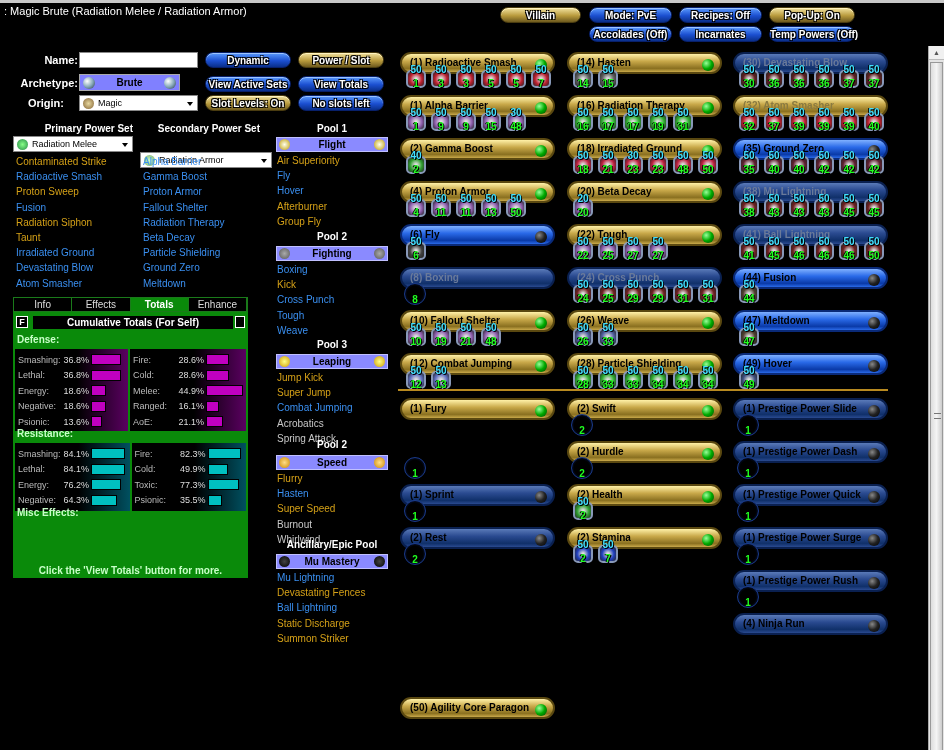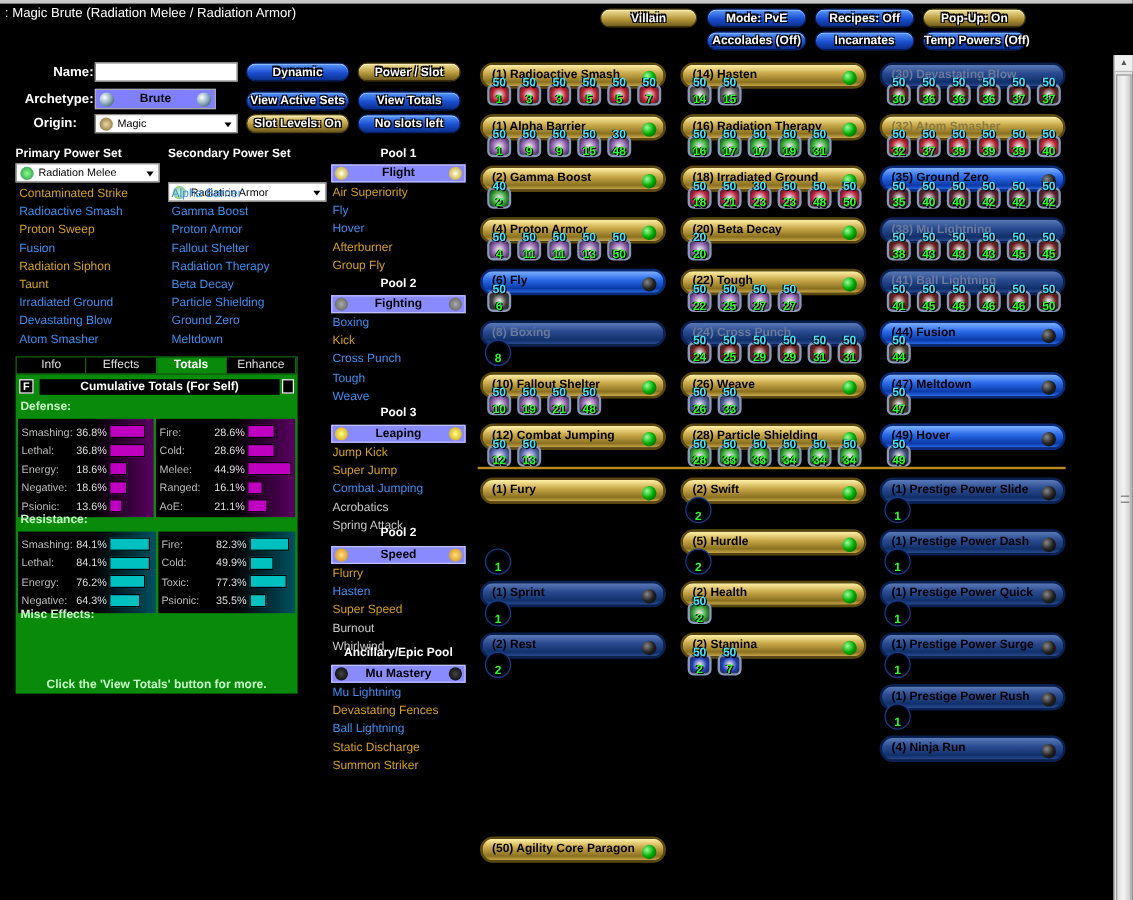--- a/index.html
+++ b/index.html
@@ -9,21 +9,21 @@
 .btn{position:absolute;height:16px;border-radius:8px;font-size:10px;font-weight:bold;color:#fff;text-align:center;line-height:15px;text-shadow:1px 1px 0 #000,-1px -1px 0 #000,1px -1px 0 #000,-1px 1px 0 #000;white-space:nowrap}
 .btn.blue{background:linear-gradient(#5b9bff,#1b4fd0 55%,#0a2f8a);border:1px solid #08206a;box-shadow:inset 0 1px 0 #9cc4ff}
 .btn.gold{background:linear-gradient(#f3e3a0,#b89a3c 55%,#6e5a1e);border:1px solid #4a3c10;box-shadow:inset 0 1px 0 #fff3c0}
 .lbl{position:absolute;font-size:11px;font-weight:bold;color:#fff;text-align:right}
 .namebox{position:absolute;left:79px;top:52px;width:119px;height:16px;background:#fff;border:1px solid #888}
 .archbox{position:absolute;left:79px;top:74px;width:101px;height:17px;background:#8080ff;border:1px solid #aaa;color:#000;font-size:10px;font-weight:bold;text-align:center;line-height:16px}
 .archbox .orb{position:absolute;top:2px;width:12px;height:12px;border-radius:50%;background:radial-gradient(circle at 35% 35%,#fff,#8ab 50%,#234)}
 .sel{position:absolute;height:16px;background:#fff;border:1px solid #888;color:#000;font-size:9px;line-height:14px;padding-left:18px}
 .sel .ic{position:absolute;left:3px;top:2px;width:11px;height:11px;border-radius:50%}
 .sel .arr{position:absolute;right:4px;top:6px;width:0;height:0;border-left:3px solid transparent;border-right:3px solid transparent;border-top:4px solid #000}
-.colh{position:absolute;font-size:10px;font-weight:bold;color:#fff;text-align:left}
+.colh{position:absolute;font-size:10px;font-weight:bold;color:#fff;text-align:right}
 .plist{position:absolute;font-size:10px;line-height:15.2px}
 .plist div{white-space:nowrap}
 .c-y{color:#d4a017}.c-b{color:#3a8ff0}.c-w{color:#c8c8c8}
 .poolh{position:absolute;left:276px;width:112px;font-size:10px;font-weight:bold;text-align:center;color:#fff}
 .poolbar{position:absolute;left:276px;width:112px;height:15px;background:#8a8aff;border:1px solid #c0c0ff;color:#000;font-size:10px;font-weight:bold;text-align:center;line-height:13px}
 .poolbar .pi{position:absolute;top:1px;width:11px;height:11px;border-radius:50%}
 .tabs{position:absolute;left:13px;top:297px;width:235px;height:15px;display:flex;border:1px solid #1a7a1a}
 .tab{flex:1;font-size:10px;text-align:center;line-height:13px;color:#ddd;background:#000;border-right:1px solid #1a7a1a}
 .tab.active{background:#0a8a0a;color:#fff;font-weight:bold}
 .totals{position:absolute;left:13px;top:312px;width:235px;height:266px;background:#0a8a0a}
@@ -938,21 +938,21 @@
       </div>
     </div>
     <div class="pw" style="left:567px;top:398px">
      <div class="pill gold"><span>(2) Swift</span>
      <span class="led g"></span></div>
       <div class="emp">
         <span class="b">2</span>
       </div>
     </div>
     <div class="pw" style="left:567px;top:441px">
-     <div class="pill gold"><span>(5) Hurdle</span>
+     <div class="pill gold"><span>(2) Hurdle</span>
      <span class="led g"></span></div>
       <div class="emp">
         <span class="b">2</span>
       </div>
     </div>
     <div class="pw" style="left:567px;top:484px">
      <div class="pill gold"><span>(2) Health</span>
      <span class="led g"></span></div>
       <div class="slots">
         <div class="slot">

